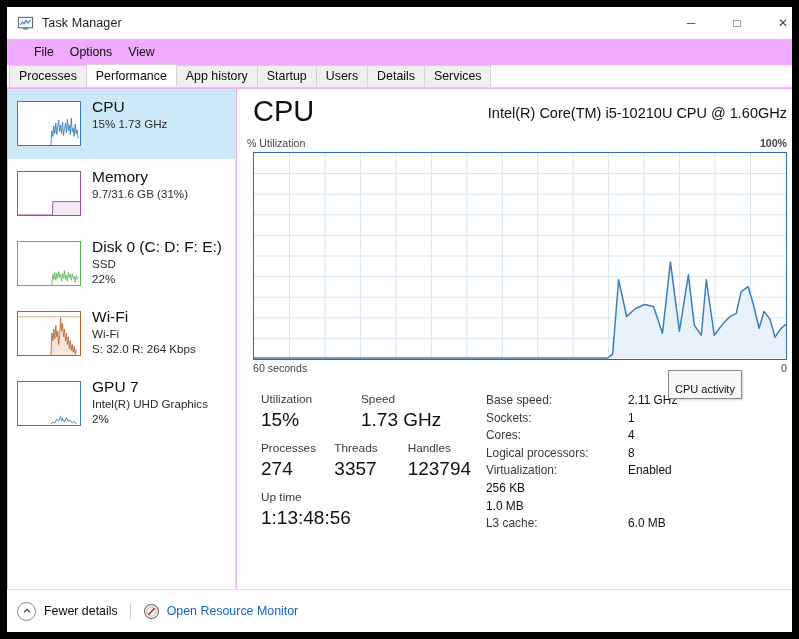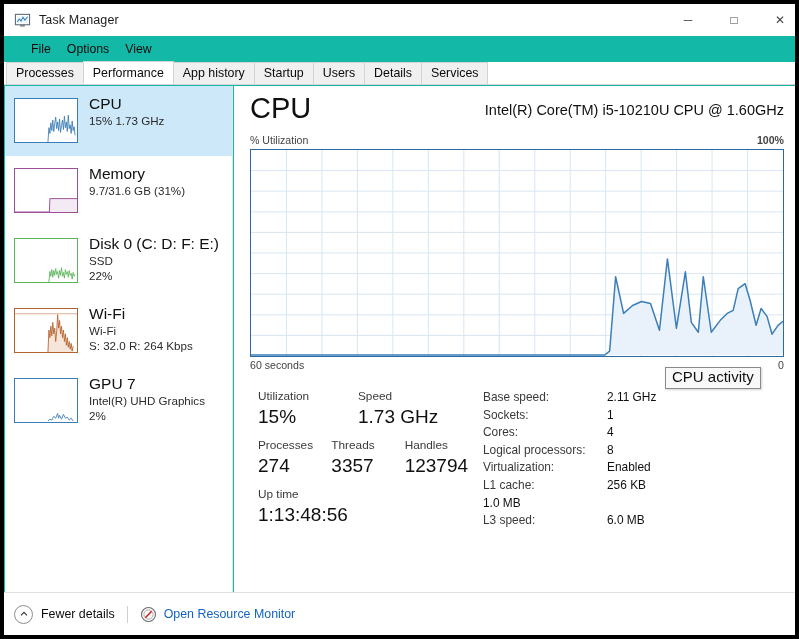--- a/index.html
+++ b/index.html
@@ -7,22 +7,22 @@
     margin: 0; padding: 0;
     width: 799px; height: 639px;
     background: #ffffff;
     font-family: "Liberation Sans", sans-serif;
     -webkit-font-smoothing: antialiased;
     overflow: hidden;
   }
   #app {
     position: relative;
     width: 799px; height: 639px;
-    background: #14b8a6;
-    border: 4px solid #000000;
+    background: #f0abfc;
+    border: 7px solid #000000;
     overflow: hidden;
   }
 
   
   .titlebar {
     position: absolute; top: 0; left: 0;
     width: 799px; height: 32px;
     background: #ffffff;
     display: flex; align-items: center;
   }
@@ -148,21 +148,21 @@
   }
   .main-sub {
     position: absolute;
     right: 18px; top: 16px;
     font-size: 14.5px; color: #101010;
     font-weight: 400;
   }
   .graph-labels {
     position: relative;
     height: 15px;
-    margin: 0 18px 0 16px;
+    margin: 0 18px 0 10px;
   }
   .lbl-left {
     position: absolute; left: 0; top: 0;
     font-size: 10.6px; color: #444;
   }
   .lbl-right {
     position: absolute; right: 0; top: 0;
     font-size: 10.6px; color: #444; font-weight: bold;
   }
   .graph-box {
@@ -187,22 +187,22 @@
     position: absolute; right: 0; top: 1px;
     font-size: 10.6px; color: #444;
   }
 
   
   .tooltip {
     position: absolute;
     left: 431px; top: 281px;
     background: #f8f8f8;
     border: 1px solid #8a8a8a;
-    padding: 0 6px 3px 6px;
-    font-size: 15px;
+    padding: 12px 6px 3px 6px;
+    font-size: 11px;
     color: #101010;
     white-space: nowrap;
     box-shadow: 1px 1px 2px rgba(0,0,0,0.18);
     z-index: 20;
   }
 
   
   .stats {
     position: relative;
     margin: 12px 18px 0 16px;
@@ -222,21 +222,21 @@
   }
   .stat-val {
     font-size: 19px; color: #101010;
     font-weight: 300;
     line-height: 25px;
     white-space: nowrap;
   }
   .stats-right {
     position: absolute; left: 233px; top: 1px;
   }
-  .info-row { display: flex; line-height: 17.6px; }
+  .info-row { display: flex; line-height: 17.6px; gap: 18px; }
   .info-lbl {
     width: 124px;
     font-size: 11.9px; color: #3a3a3a;
     white-space: nowrap;
   }
   .info-val {
     font-size: 11.9px; color: #101010;
     white-space: nowrap;
   }
 
@@ -491,28 +491,27 @@
         </div>
         <div class="info-row">
           <div class="info-lbl">Logical processors:</div>
           <div class="info-val">8</div>
         </div>
         <div class="info-row">
           <div class="info-lbl">Virtualization:</div>
           <div class="info-val">Enabled</div>
         </div>
         <div class="info-row">
-          <div class="info-lbl">L1 cache:</div>
           <div class="info-val">256 KB</div>
         </div>
         <div class="info-row">
           <div class="info-val">1.0 MB</div>
         </div>
         <div class="info-row">
-          <div class="info-lbl">L3 speed:</div>
+          <div class="info-lbl">L3 cache:</div>
           <div class="info-val">6.0 MB</div>
         </div>
       </div>
     </div>
 
   </div>
 
   <div class="footer">
     <div class="chev">
       <svg viewBox="0 0 14 14" width="12" height="12">

